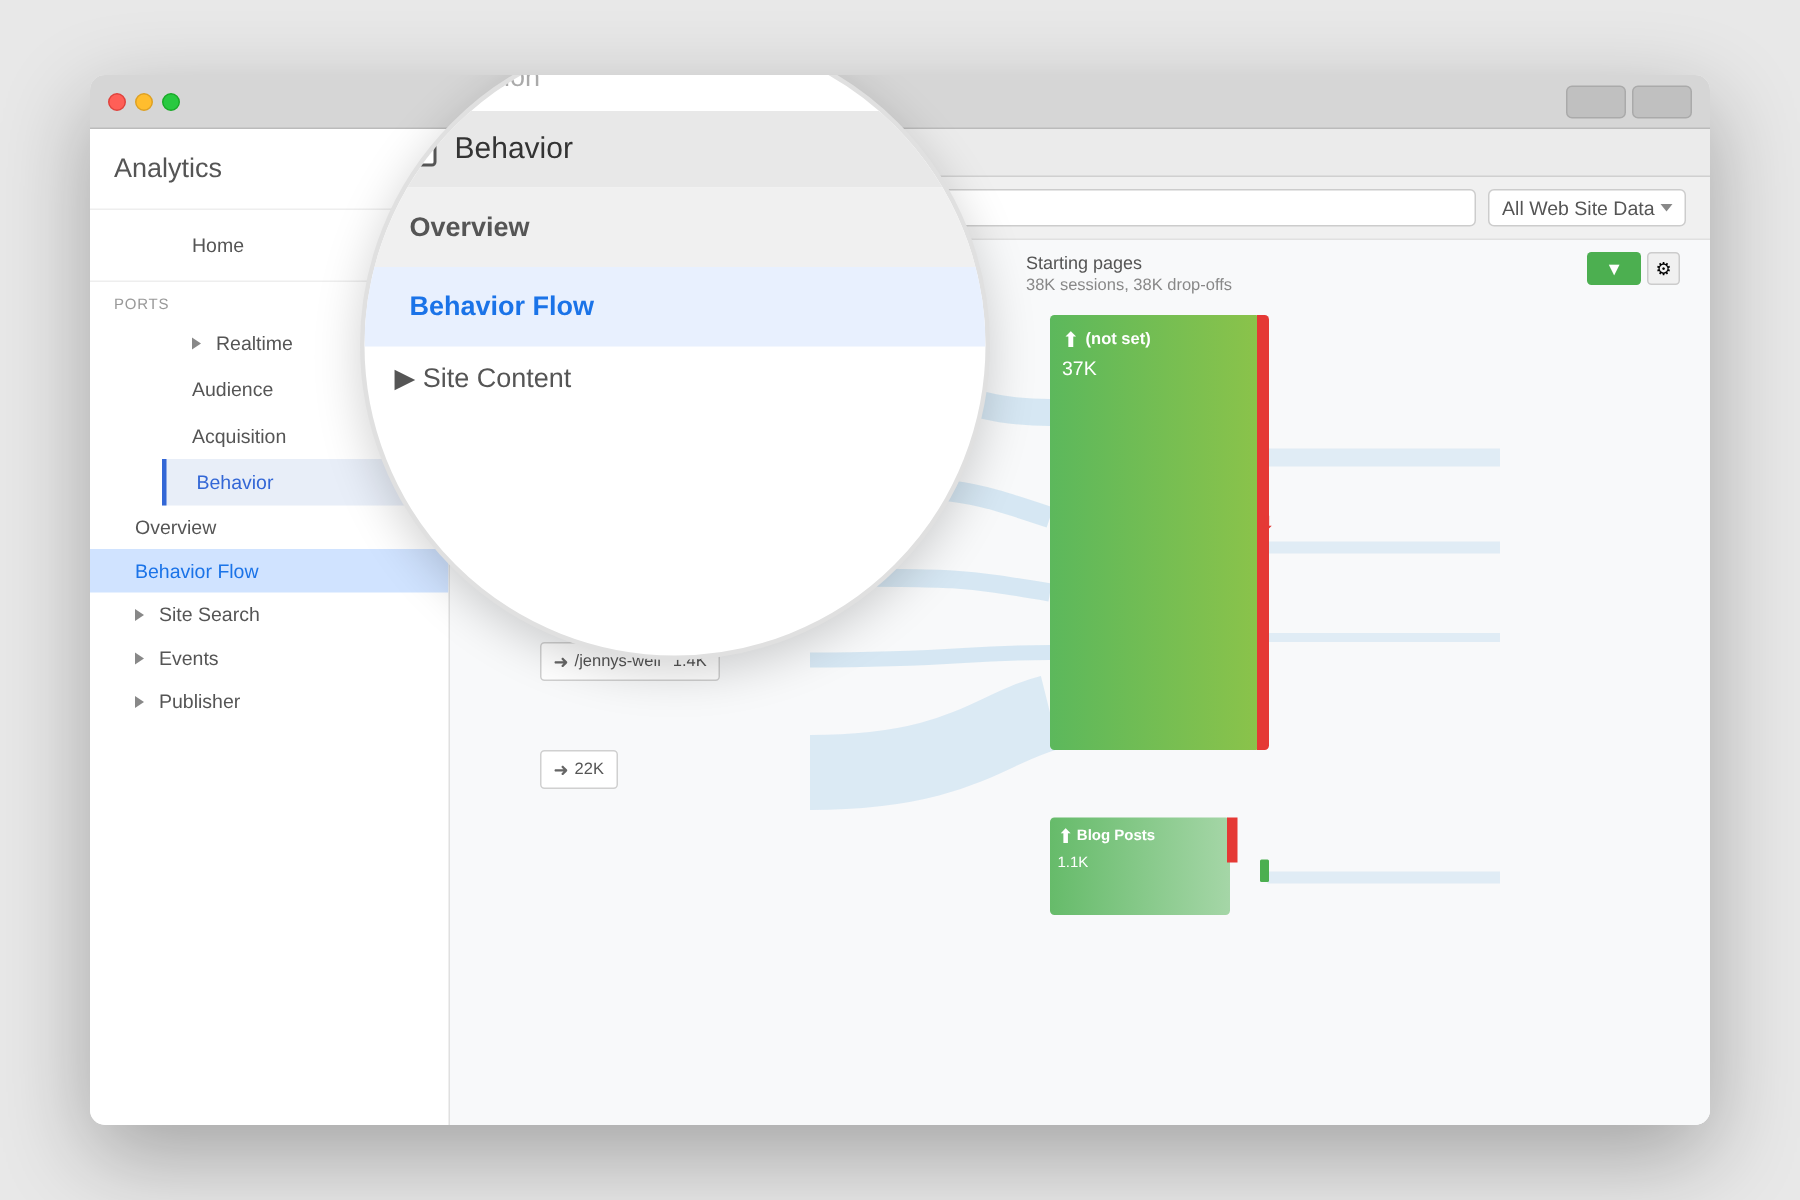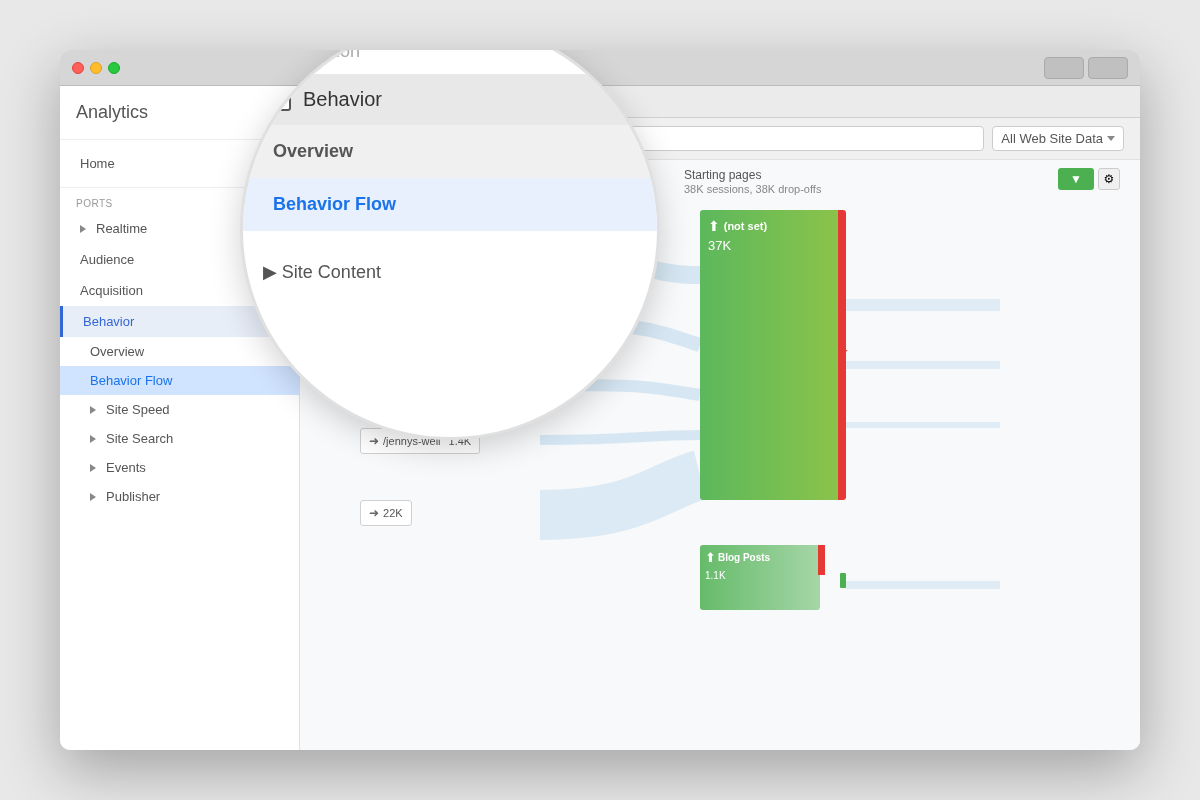--- a/index.html
+++ b/index.html
@@ -90,20 +90,21 @@
     }
 
     .sidebar-item {
       padding: 8px 20px;
       font-size: 13px;
       color: #555;
       cursor: pointer;
       display: flex;
       align-items: center;
       gap: 6px;
+      margin-left: 48px;
     }
     .sidebar-item.active-parent {
       border-left: 3px solid #3367d6;
       background: #e8eef8;
       color: #3367d6;
       font-weight: 500;
     }
 
     .sidebar-section-label {
       padding: 10px 16px 4px;
@@ -417,21 +418,21 @@
 
     .mag-behavior-flow {
       padding: 16px 30px;
       font-size: 18px;
       color: #1a73e8;
       font-weight: 600;
       background: #e8f0fe;
     }
 
     .mag-site-content {
-      padding: 30px 20px;
+      padding: 10px 20px;
       font-size: 18px;
       color: #555;
       display: flex;
       align-items: center;
       gap: 8px;
     }
 
     
     .flow-toolbar {
       position: absolute;
@@ -511,24 +512,20 @@
         <span>Behavior</span>
       </div>
       <div class="sidebar-sub-item">
         <span>Overview</span>
       </div>
       <div class="sidebar-sub-item active">
         <span>Behavior Flow</span>
       </div>
       <div class="sidebar-sub-item">
         <span class="triangle"></span>
-        <span>Site Speed</span>
-      </div>
-      <div class="sidebar-sub-item">
-        <span class="triangle"></span>
         <span>Site Search</span>
       </div>
       <div class="sidebar-sub-item">
         <span class="triangle"></span>
         <span>Events</span>
       </div>
       <div class="sidebar-sub-item">
         <span class="triangle"></span>
         <span>Publisher</span>
       </div>

